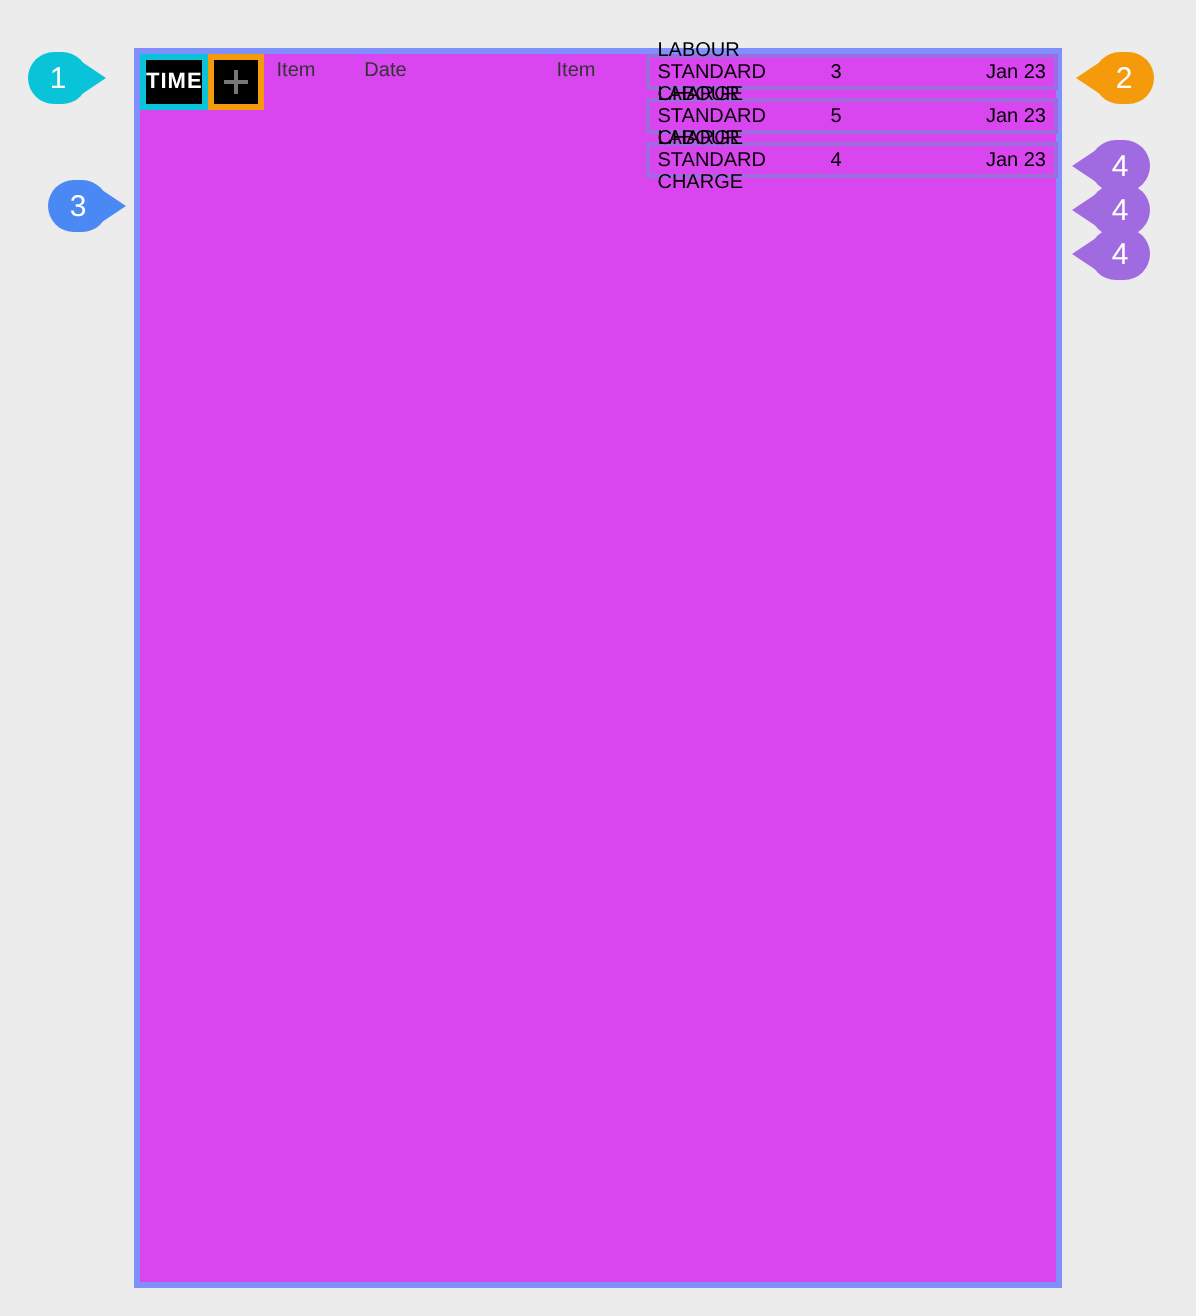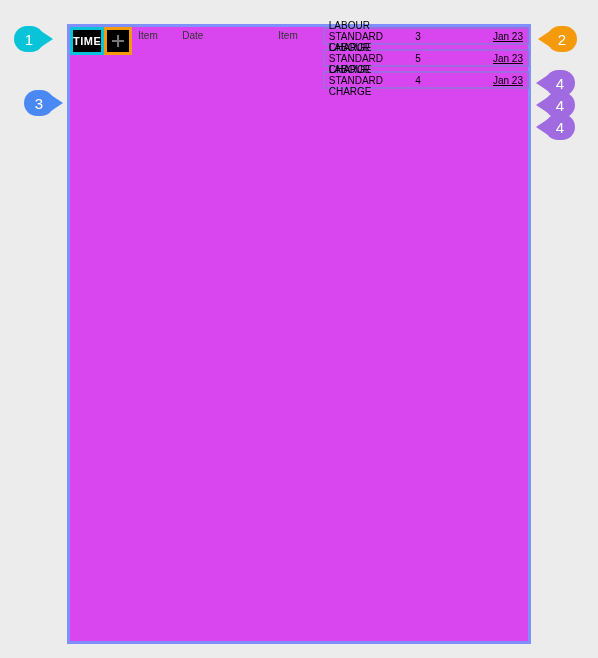--- a/index.html
+++ b/index.html
@@ -69,21 +69,21 @@
     border: 2px solid #a06be0;
     margin-bottom: 4px;
     padding: 2px 4px;
     font-size: 10px;
     align-items: center;
     height: 18px;
     margin-left: 12px;
   }
   .row .col-item  { flex:1; text-align:left; }
   .row .col-hours { width:70px; text-align:center; }
-  .row .col-date  { width:70px; text-align:right;text-decoration:underline; }
+  .row .col-date  { width:70px; text-align:right; }
 
   
   .callout {
     position: absolute;
     color: #fff;
     font-size: 15px;
     font-weight: 500;
     display: flex;
     align-items: center;
     justify-content: center;

